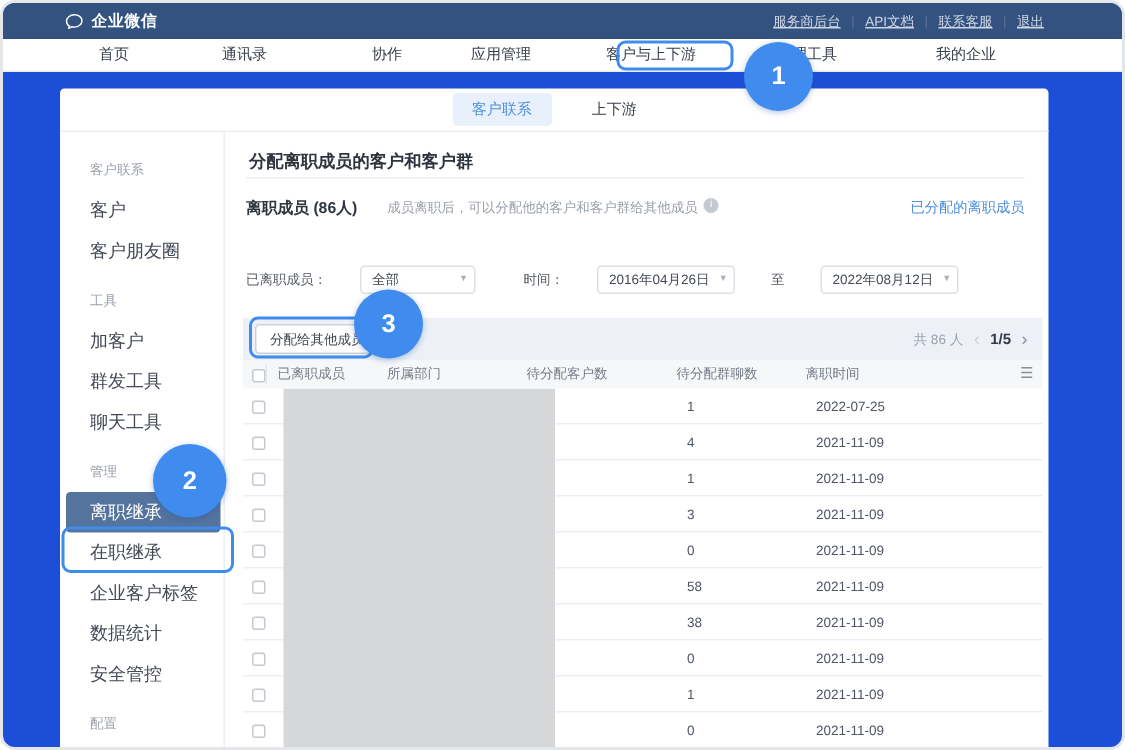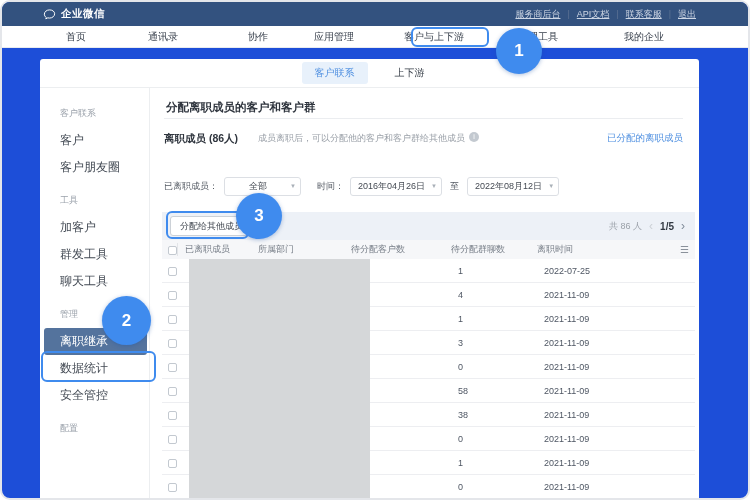--- a/index.html
+++ b/index.html
@@ -41,21 +41,21 @@
   
   .main{flex:1;position:relative;min-width:0;}
   .page-title{position:absolute;left:16px;top:12px;font-size:11.5px;font-weight:bold;color:#2f353e;}
   .title-divider{position:absolute;left:14px;right:16px;top:30px;border-top:1px solid #ebedf0;}
   .summary-row{position:absolute;left:14px;right:16px;top:44px;height:16px;display:flex;align-items:flex-start;}
   .summary-title{font-size:10.5px;font-weight:bold;color:#2f353e;}
   .summary-desc{font-size:9px;color:#9aa0a8;margin-left:20px;font-family:Liberation Serif, serif;}
   .info-icon{display:inline-block;width:10px;height:10px;border-radius:50%;background:#c3c9d0;
     color:#fff;font-size:7px;line-height:10px;text-align:center;margin-left:4px;font-style:normal;}
   .summary-link{margin-left:auto;font-size:9.5px;color:#4e8fe0;cursor:pointer;}
-  .filter-row{position:absolute;left:14px;top:88px;height:20px;display:flex;align-items:center;gap:6px;text-align:center;}
+  .filter-row{position:absolute;left:14px;top:88px;height:20px;display:flex;align-items:center;gap:22px;}
   .filter-label{font-size:9px;color:#555b64;}
   .select{position:relative;height:19px;line-height:17px;border:1px solid #dcdfe4;border-radius:3px;
     background:#fff;font-size:9px;color:#444a53;padding:0 16px 0 7px;cursor:pointer;white-space:nowrap;}
   .select .caret{position:absolute;right:4px;top:0;line-height:17px;font-size:6px;color:#a9b0b8;}
   .sel-member{width:77px;}
   .to-label{font-size:9px;color:#555b64;margin:0 2px;}
   
   .toolbar{position:absolute;left:12px;right:4px;top:124px;height:28px;background:#edf1f7;
     display:flex;align-items:center;padding:0 10px 0 8px;}
   .assign-btn{height:20px;line-height:18px;padding:0 9px;background:#fff;border:1px solid #ccd1d7;
@@ -142,20 +142,22 @@
       <div class="sidebar">
         <div class="side-header">客户联系</div>
         <div class="side-item">客户</div>
         <div class="side-item">客户朋友圈</div>
         <div class="side-header sec-gap">工具</div>
         <div class="side-item">加客户</div>
         <div class="side-item">群发工具</div>
         <div class="side-item">聊天工具</div>
         <div class="side-header sec-gap">管理</div>
         <div class="side-item selected">离职继承</div>
+        <div class="side-item">在职继承</div>
+        <div class="side-item">企业客户标签</div>
         <div class="side-item">数据统计</div>
         <div class="side-item">安全管控</div>
         <div class="side-header sec-gap">配置</div>
       </div>
 
       <div class="main">
 
         <div class="page-title">分配离职成员的客户和客户群</div>
         <div class="title-divider"></div>
 

